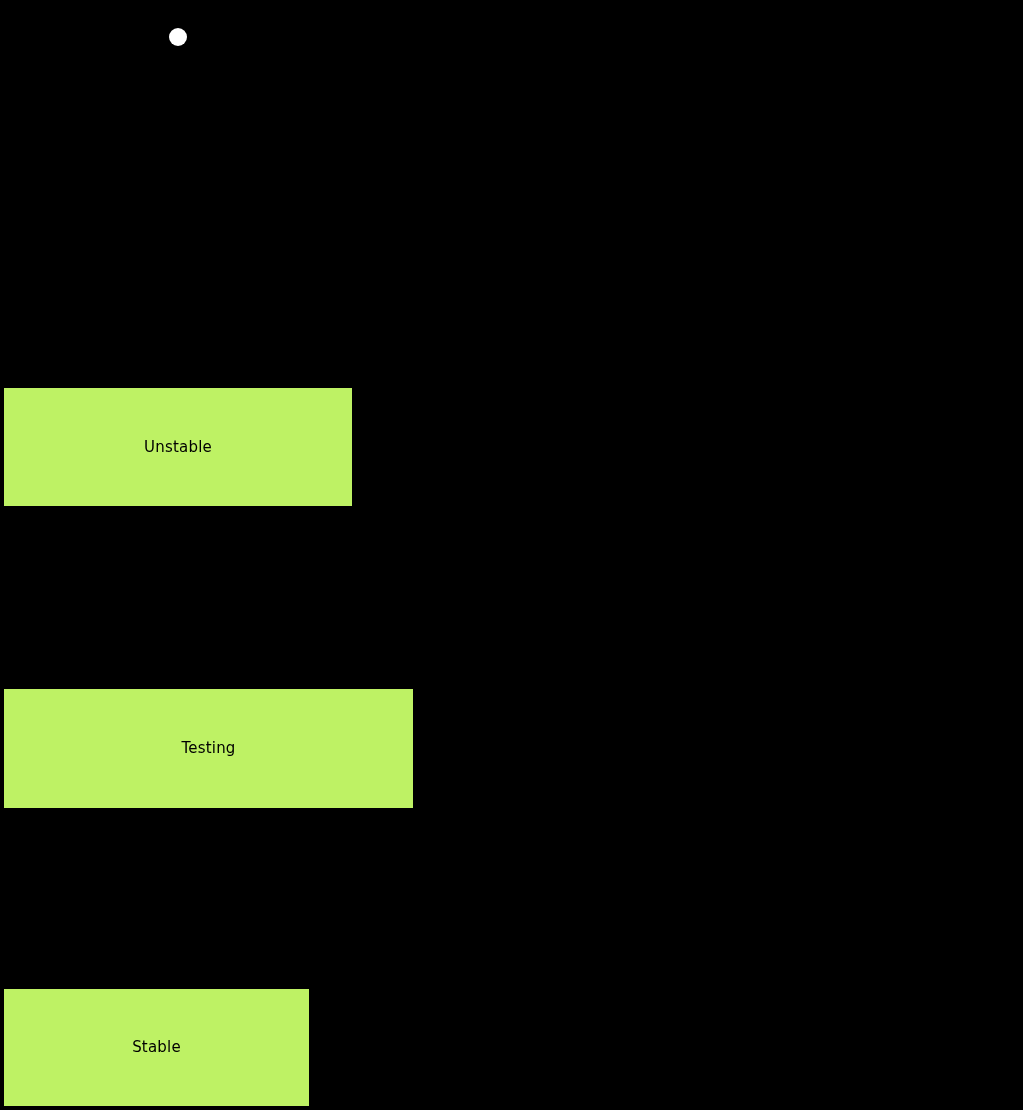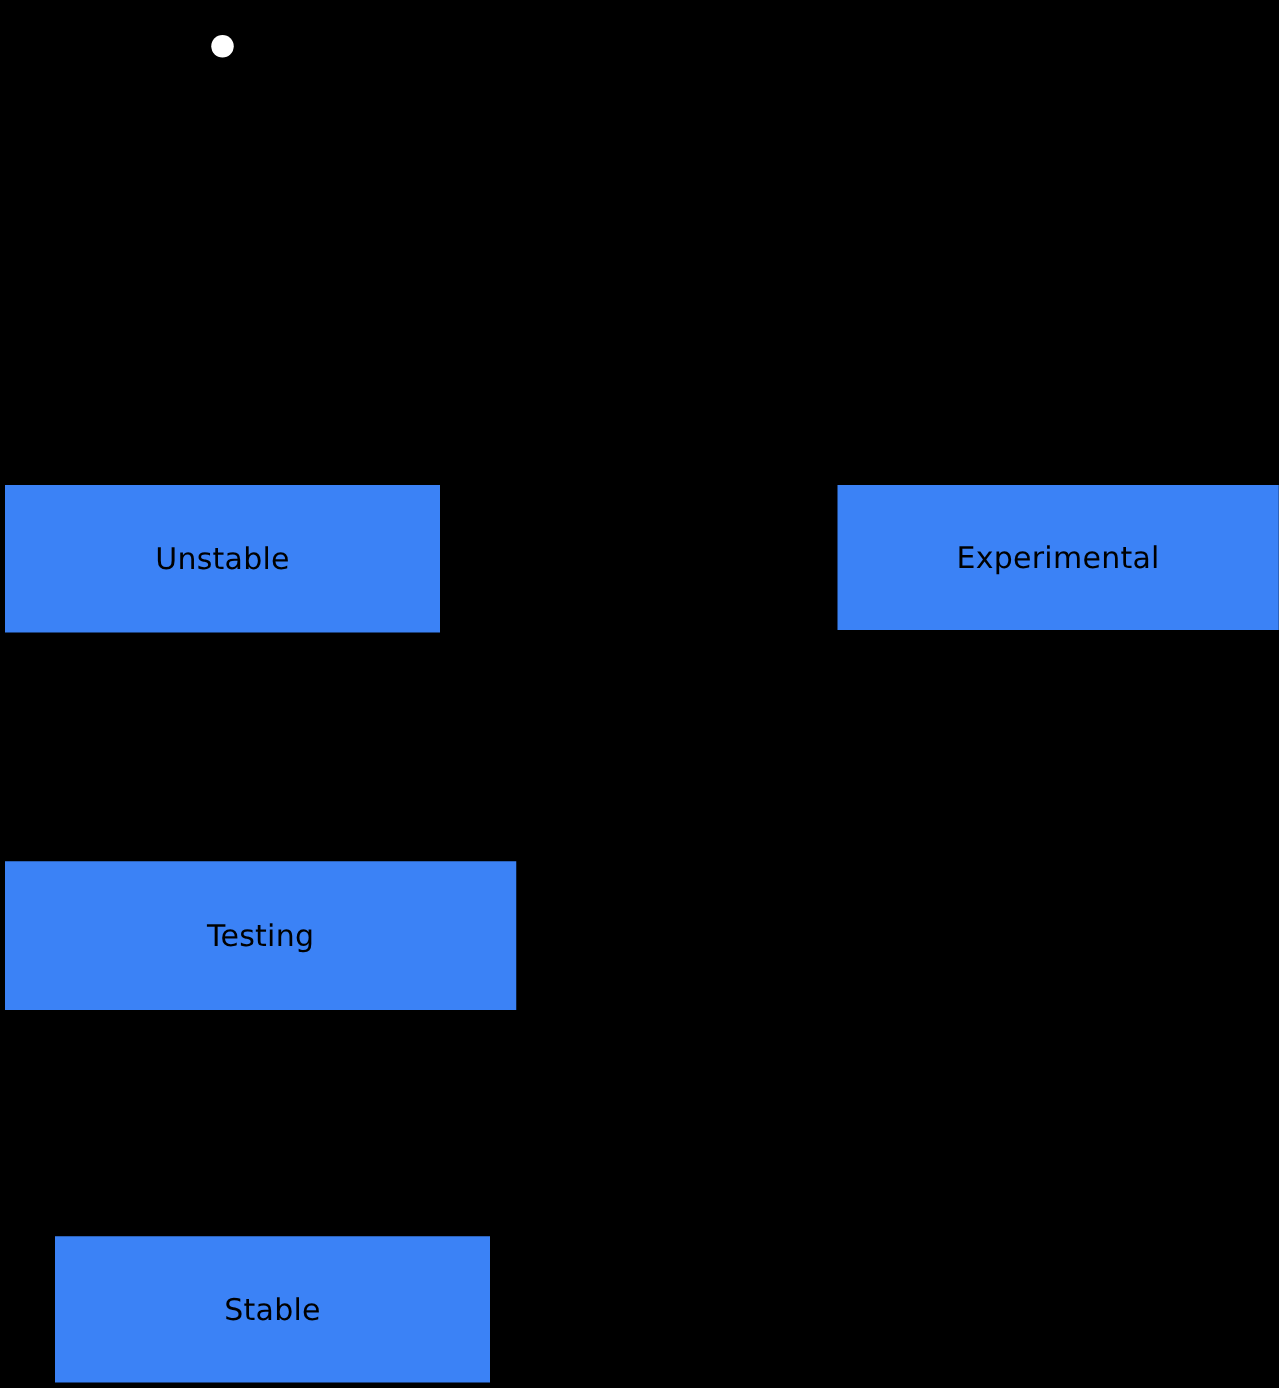--- a/index.html
+++ b/index.html
@@ -14,27 +14,27 @@
     font-family: "DejaVu Sans", sans-serif;
   }
   #canvas {
     position: relative;
     width: 1023px;
     height: 1110px;
     background: #000000;
   }
   .node {
     position: absolute;
-    background: #3b82f6;
+    background: #bef264;
     color: #000000;
     box-sizing: border-box;
     display: flex;
     align-items: center;
     justify-content: center;
-    font-size: 24px;
+    font-size: 15px;
     line-height: 1;
     letter-spacing: 0.2px;
   }
   .dot {
     position: absolute;
     background: #ffffff;
     border-radius: 50%;
   }
   .node-label {
     display: block;
@@ -45,25 +45,22 @@
 <body>
 
 <div id="canvas">
 
   <div class="dot" style="left:169px; top:28px; width:18px; height:18px;"></div>
 
   <div class="node" style="left:4px; top:388px; width:348px; height:118px;">
     <span class="node-label">Unstable</span>
   </div>
 
-  <div class="node" style="left:670px; top:388px; width:353px; height:116px;">
-    <span class="node-label">Experimental</span>
-  </div>
 
   <div class="node" style="left:4px; top:689px; width:409px; height:119px;">
     <span class="node-label">Testing</span>
   </div>
 
-  <div class="node" style="left:4px; top:989px; width:348px; height:117px;margin-left:40px;">
+  <div class="node" style="left:4px; top:989px; width:305px; height:117px;">
     <span class="node-label">Stable</span>
   </div>
 
 </div>
 
 </body></html>

